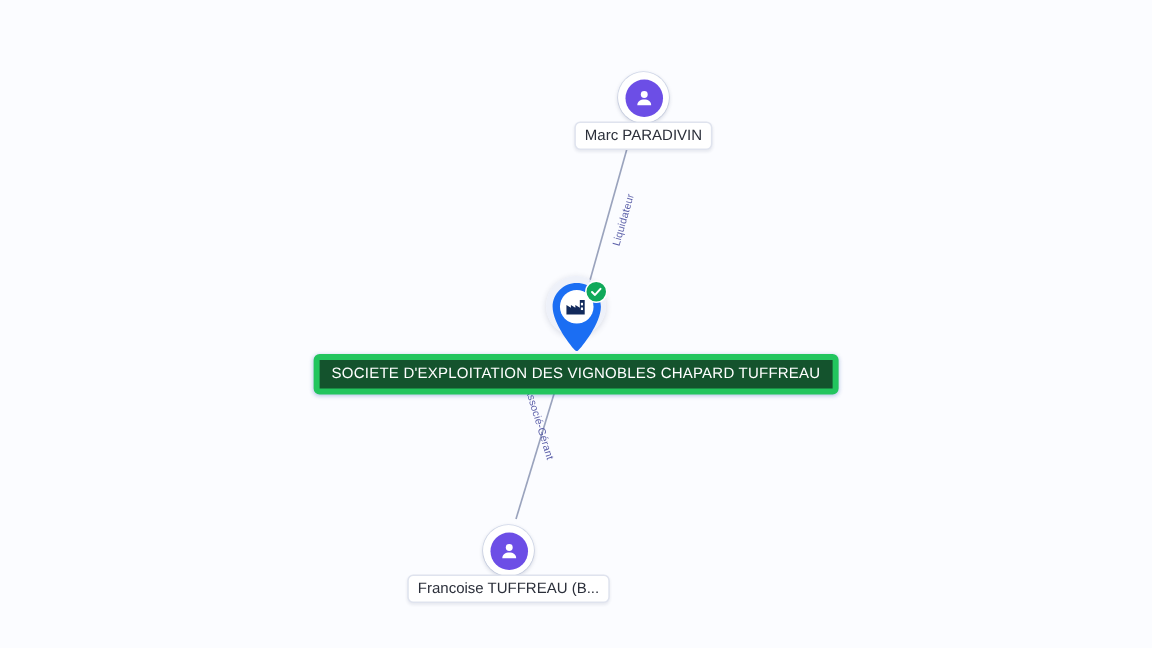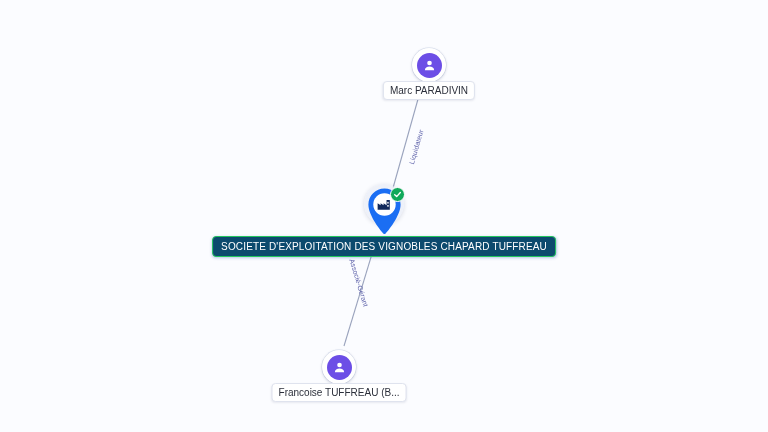--- a/index.html
+++ b/index.html
@@ -124,23 +124,23 @@
     font-size: 10px;
     line-height: 13px;
     padding: 2px 6px;
     border-radius: 4px;
     background: #ffffff;
     color: #2b2f3a;
     border: 1px solid #dfe3ee;
     box-shadow: 0 1px 2px rgba(30, 45, 90, 0.09);
   }
   .node-label.primary {
-    background: #0c4a6e;
+    background: #14532d;
     color: #ffffff;
-    border: 1px solid #22c55e;
+    border: 4px solid #22c55e;
     font-size: 10px;
     letter-spacing: 0.15px;
     padding: 3px 8px;
     border-radius: 4px;
     box-shadow: 0 1px 3px rgba(20, 70, 170, 0.3);
   }
 
   
   .edge-label {
     position: absolute;

